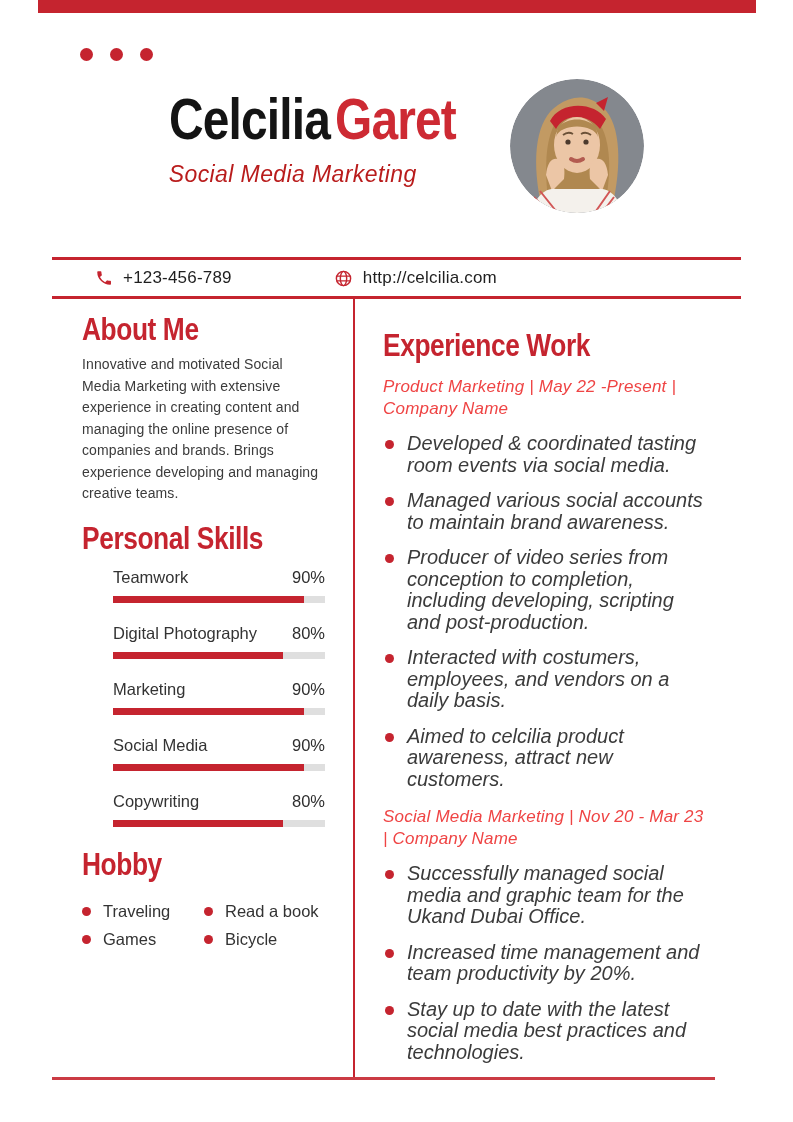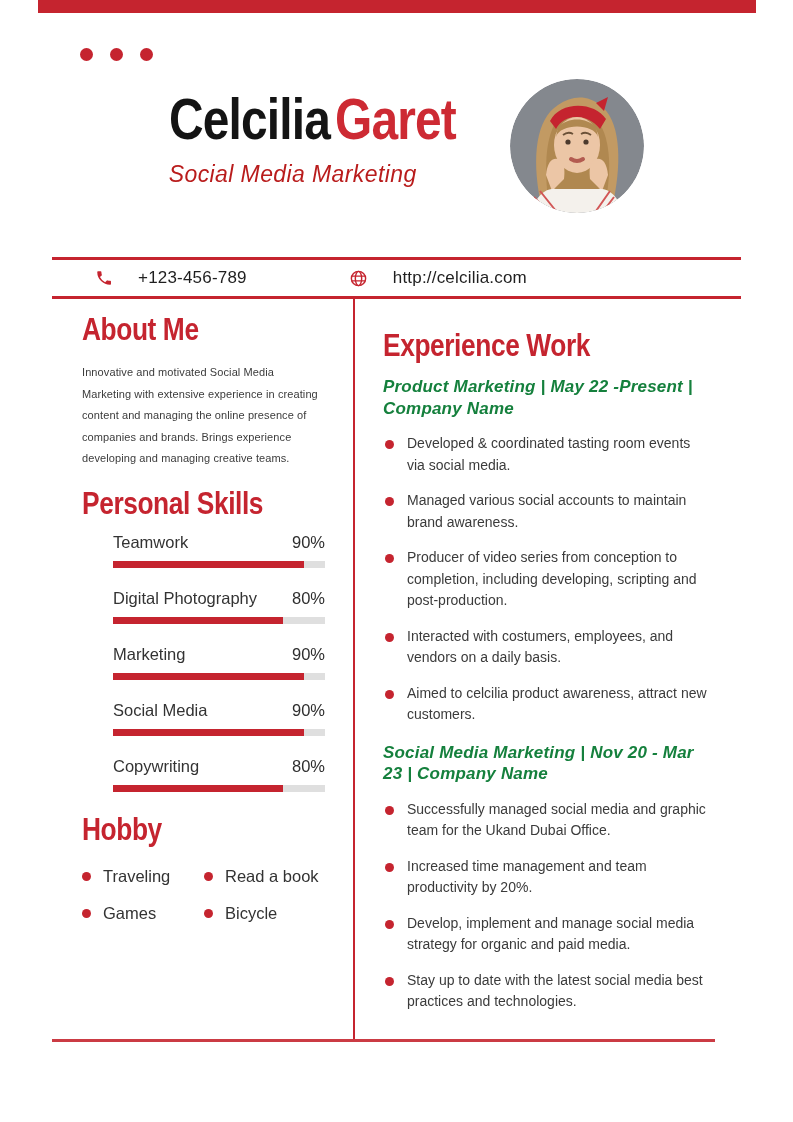--- a/index.html
+++ b/index.html
@@ -35,21 +35,21 @@
   .photo-wrap { width:134px; height:134px; border-radius:50%; overflow:hidden; margin-top:-8px; flex:none; }
   .photo-wrap svg { display:block; }
 
   
   .contact {
     margin:44px 52px 0 52px;
     border-top:3px solid #c5242f; border-bottom:3px solid #c5242f;
     display:flex; align-items:center;
     padding:9px 0 9px 42px; height:42px;
   }
-  .contact-item { display:flex; align-items:center; gap:24px; font-size:17px; color:#1f1f1f; letter-spacing:.2px; }
+  .contact-item { display:flex; align-items:center; gap:9px; font-size:17px; color:#1f1f1f; letter-spacing:.2px; }
   .contact-item + .contact-item.phone { margin-left:120px; }
   .contact-item + .contact-item.web { margin-left:102px; }
   .cicon { width:20px; height:20px; flex:none; display:flex; align-items:center; justify-content:center; }
 
   
   .main {
     margin:0 78px 0 52px;
     display:flex;
     min-height:743px;
     border-bottom:3px solid #cb3b44;
@@ -59,41 +59,41 @@
     padding:14px 28px 0 30px;
     border-right:2px solid #c5242f;
   }
   .col-right { flex:1; padding:30px 5px 0 28px; }
 
   h2.sec {
     font-size:31px; font-weight:800; color:#c5242f; letter-spacing:-.5px;
     line-height:34px; white-space:nowrap;
     transform:scaleX(.85); transform-origin:left top;
   }
-  .about-text { margin-top:15px; font-size:11px; line-height:21.5px; color:#3b3b3b; letter-spacing:.1px; }
+  .about-text { margin-top:7px; font-size:14px; line-height:21.5px; color:#3b3b3b; letter-spacing:.1px; }
 
   
   .skills-head { margin-top:17px; }
   .skills { margin-top:12px; }
   .skill { margin-bottom:21px;margin-left:31px; }
   .skill-row { display:flex; justify-content:space-between; font-size:16.5px; color:#333; }
   .skill-pct { color:#2e2e2e; }
   .bar { margin-top:9px; height:7px; background:#dfdfdf; width:100%; }
   .bar-fill { height:7px; background:#c5242f; }
 
   
   .hobby-head { margin-top:6px; }
-  .hobby-grid { margin-top:20px; display:grid; grid-template-columns:122px auto; row-gap:18px; }
+  .hobby-grid { margin-top:20px; display:grid; grid-template-columns:122px auto; row-gap:9px; }
   .hobby-item { display:flex; align-items:center; gap:12px; font-size:16.5px; color:#333; }
   .bullet { width:9px; height:9px; border-radius:50%; background:#c5242f; flex:none; }
 
   
-  .job-title { margin-top:13px; font-style:italic; color:#15803d; font-size:17px; line-height:21.5px; font-weight:700; letter-spacing:.2px; }
+  .job-title { margin-top:13px; font-style:italic; color:#ef4444; font-size:17px; line-height:21.5px; font-weight:400; letter-spacing:.2px; }
   .job-bullets { margin-top:14px; list-style:none; }
-  .job-bullets li { position:relative; padding-left:24px; margin-bottom:14px; font-size:14px; line-height:21.5px; color:#3b3b3b; }
+  .job-bullets li { position:relative; padding-left:24px; margin-bottom:14px; font-size:20px; line-height:21.5px; color:#3b3b3b;font-style:italic; }
   .job-bullets li::before {
     content:""; position:absolute; left:2px; top:7px;
     width:9px; height:9px; border-radius:50%; background:#c5242f;
   }
   .job2 { margin-top:16px; }
 </style>
 </head>
 <body>
 
 <div class="topbar"></div>
@@ -252,18 +252,17 @@
           <li>Developed &amp; coordinated tasting room events via social media.</li>
           <li>Managed various social accounts to maintain brand awareness.</li>
           <li>Producer of video series from conception to completion, including developing, scripting and post-production.</li>
           <li>Interacted with costumers, employees, and vendors on a daily basis.</li>
           <li>Aimed to celcilia product awareness, attract new customers.</li>
         </ul>
         <div class="job-title job2">Social Media Marketing | Nov 20 - Mar 23 | Company Name</div>
         <ul class="job-bullets">
           <li>Successfully managed social media and graphic team for the Ukand Dubai Office.</li>
           <li>Increased time management and team productivity by 20%.</li>
-          <li>Develop, implement and manage social media strategy for organic and paid media.</li>
           <li>Stay up to date with the latest social media best practices and technologies.</li>
         </ul>
       </div>
   </div>
 </div>
 
 </body></html>

